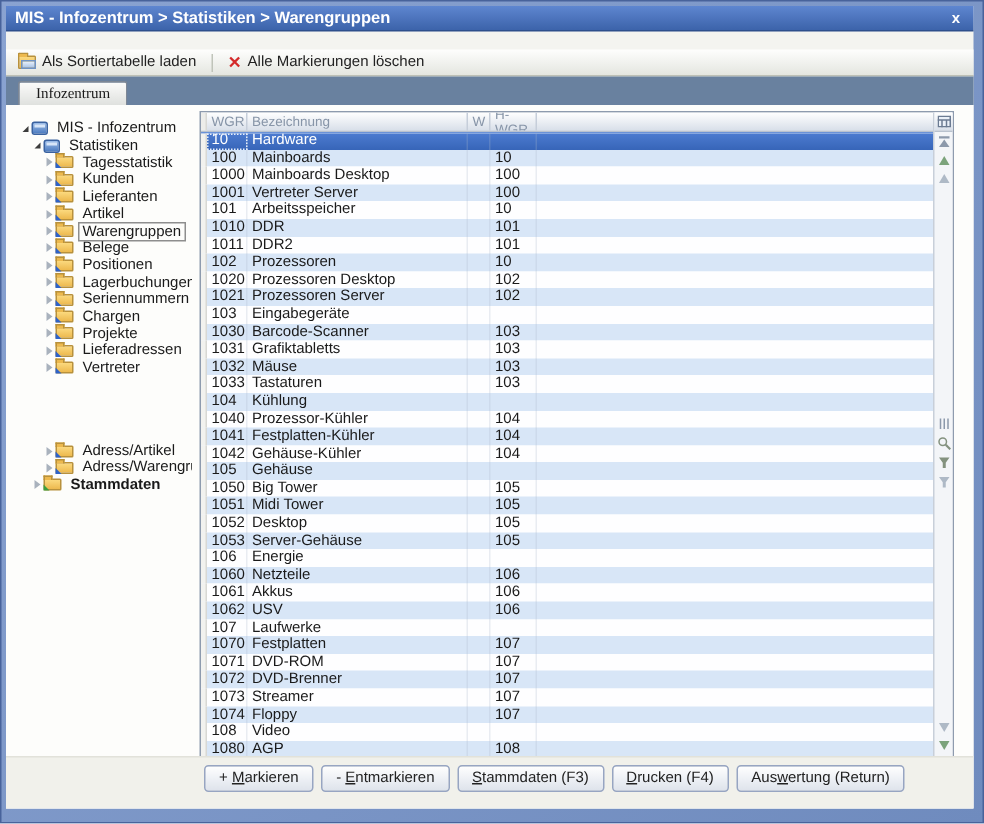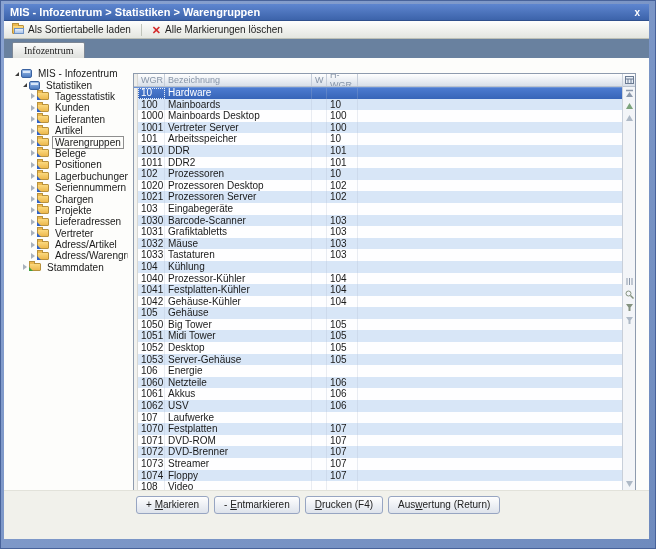--- a/index.html
+++ b/index.html
@@ -20,21 +20,21 @@
     background:linear-gradient(#5E86D0,#3C63AA);
     border-bottom:1px solid #2E4F8C;
     color:#fff; font-weight:bold; font-size:11px; padding:0 6px;
   }
   .titlebar .close { margin-left:auto; font-size:10px; font-weight:bold; cursor:default; padding:0 3px; }
 
   
   .toolbar {
     height:18px; flex:0 0 18px; display:flex; align-items:center; gap:3px;
     background:linear-gradient(#FEFEFD,#E4E6E0);
-    border-bottom:1px solid #BDC0B6; padding:0 4px; font-size:10px; color:#222;
+    border-bottom:1px solid #BDC0B6; padding:0 4px; font-size:10px; color:#222;margin-top:12px;
   }
   .tool-btn { display:flex; align-items:center; gap:4px; padding:1px 4px; border-radius:2px; }
   .tool-sep { width:1px; height:12px; background:#C0C4BA; margin:0 3px; }
   .icon-folder { position:relative; width:12px; height:9px; background:linear-gradient(#FBD97E,#EDB94E);
     border:1px solid #B8913C; border-radius:1px; }
   .icon-folder::before { content:""; position:absolute; left:-1px; top:-3px; width:5px; height:2px;
     background:#EDB94E; border:1px solid #B8913C; border-bottom:none; border-radius:1px 1px 0 0; }
   .icon-folder::after { content:""; position:absolute; left:1px; top:2px; width:8px; height:4px;
     background:linear-gradient(#EAF1FA,#A9C4E8); border:1px solid #6E93C6; }
   .icon-x { color:#D42A2A; font-weight:bold; font-size:11px; line-height:10px; }
@@ -42,21 +42,21 @@
   
   .tabstrip { height:19px; flex:0 0 19px; background:#69819F; display:flex; align-items:flex-end; padding-left:8px; }
   .tab {
     background:linear-gradient(#FBFBFA,#DFE1DE); border:1px solid #7D8795; border-bottom:none;
     border-radius:2px 2px 0 0; padding:2px 11px 2px; font-size:10px; color:#1a1a1a; height:16px;font-family:Liberation Serif, serif;
   }
 
   
   .content { flex:1; display:flex; background:#FDFDFB; position:relative; overflow:hidden; }
 
-  .bottom-strip { position:absolute; left:0; right:0; bottom:0; height:49px; background:#F1F1EB;
+  .bottom-strip { position:absolute; left:0; right:0; bottom:0; height:35px; background:#F1F1EB;
     border-top:1px solid #E2E2DA; display:flex; align-items:flex-start; gap:5px; padding:5px 0 0 132px; }
   .btn {
     font-family:"Liberation Sans", sans-serif; font-size:10px; color:#222;
     border:1px solid #97A5C2; border-radius:3px; padding:2px 9px 3px;
     background:linear-gradient(#FEFEFE,#ECEFF4 55%,#DEE3EB); cursor:default; white-space:nowrap;
   }
 
   
   .tree { width:124px; padding:10px 0 0 2px; overflow:hidden; position:relative; z-index:1;text-align:center; }
   .tree-item { height:11.4px; display:flex; align-items:center; white-space:nowrap; cursor:default; }
@@ -71,21 +71,21 @@
     background:#EDB94E; border:1px solid #B8913C; border-bottom:none; }
   .t-icon.folder::after { content:""; position:absolute; left:-1px; bottom:-1px; width:0; height:0;
     border-bottom:4px solid #2E62C8; border-right:4px solid transparent; }
   .t-icon.folder-green::after { content:""; position:absolute; left:-1px; bottom:-1px; width:0; height:0;
     border-bottom:4px solid #3E9E3E; border-right:4px solid transparent; }
   .t-label { padding:0 2px; border:1px solid transparent; }
   .t-label.sel { border-color:#8E8E8E; }
 
   
   .main { flex:1; display:flex; flex-direction:column; padding:4px 13px 0 5px; }
-  .table-outer { border:1px solid #8E9BAE; background:#fff; display:flex; height:444px;margin-top:11px; }
+  .table-outer { border:1px solid #8E9BAE; background:#fff; display:flex; height:444px; }
   .grid { flex:1; display:flex; flex-direction:column; overflow:hidden; }
   .grid-header { height:13px; flex:0 0 13px; display:flex; background:linear-gradient(#FFFFFF,#D8DFE9);
     border-bottom:1px solid #B9C2CE; color:#8795A8; font-size:9px; }
   .grid-header .cell { border-right:1px solid #C6CEDA; display:flex; align-items:center; padding:0 0 0 3px; overflow:hidden; }
   .grid-body { flex:1; }
   .grid-row { display:flex; height:11.6px; background:#FEFEFF; cursor:default; }
   .grid-row:nth-child(even) { background:#D8E6F7; }
   .grid-row .cell { border-right:1px solid rgba(170,185,205,0.25); padding:0 0 0 3px; overflow:hidden;
     white-space:nowrap; line-height:11.6px; font-size:10px; }
   .grid-row.selected { background:linear-gradient(#4C7BD0,#3765B8); color:#fff; border-top:1px solid #6A92D8; height:11.6px; }
@@ -204,31 +204,31 @@
           <div class="tree-item" style="padding-left: 22px;">
             <span class="t-arrow col"></span>
             <span class="t-icon folder"></span>
             <span class="t-label">Lieferadressen</span>
           </div>
           <div class="tree-item" style="padding-left: 22px;">
             <span class="t-arrow col"></span>
             <span class="t-icon folder"></span>
             <span class="t-label">Vertreter</span>
           </div>
-          <div class="tree-item" style="padding-left: 22px;">
+          <div class="tree-item" style="padding-left: 22px; margin-top: 44px;">
             <span class="t-arrow col"></span>
             <span class="t-icon folder"></span>
             <span class="t-label">Adress/Artikel</span>
           </div>
           <div class="tree-item" style="padding-left: 22px;">
             <span class="t-arrow col"></span>
             <span class="t-icon folder"></span>
             <span class="t-label">Adress/Warengruppen</span>
           </div>
-          <div class="tree-item" style="padding-left: 14px;">
+          <div class="tree-item" style="padding-left: 14px; font-weight: bold;">
             <span class="t-arrow col"></span>
             <span class="t-icon folder-green"></span>
             <span class="t-label">Stammdaten</span>
           </div>
         </div>
 
       <div class="main">
         <div class="table-outer">
           <div class="grid">
             <div class="grid-header" id="grid-header">
@@ -592,19 +592,20 @@
               <path d="M4.5 6 L8 1 L1 1 Z" fill="#8C99AB"></path>
               <line x1="1" y1="7.5" x2="8" y2="7.5" stroke="#8C99AB" stroke-width="1.5"></line>
             </svg>
           </div>
         </div>
       </div>
 
       <div class="bottom-strip" id="button-bar">
           <button class="btn">+ <u>M</u>arkieren</button>
           <button class="btn">- <u>E</u>ntmarkieren</button>
+          <button class="btn"><u>S</u>tammdaten (F3)</button>
           <button class="btn"><u>D</u>rucken (F4)</button>
           <button class="btn">Aus<u>w</u>ertung (Return)</button>
         </div>
     </div>
 
   </div>
 </div>
 
 </body></html>

